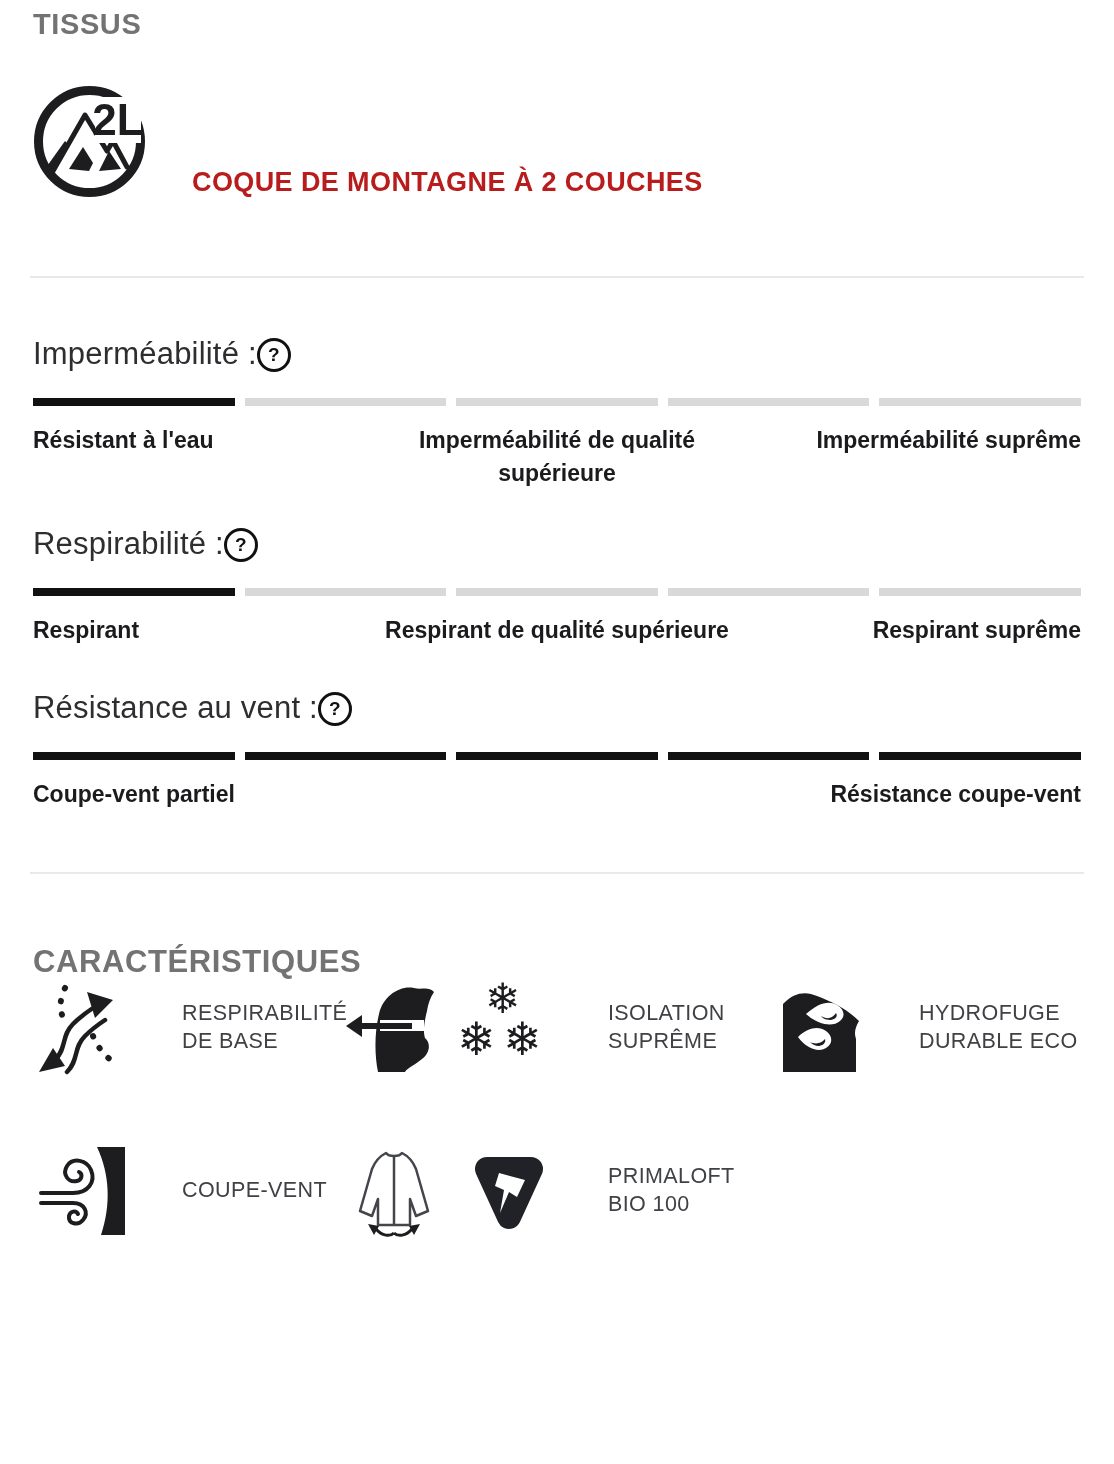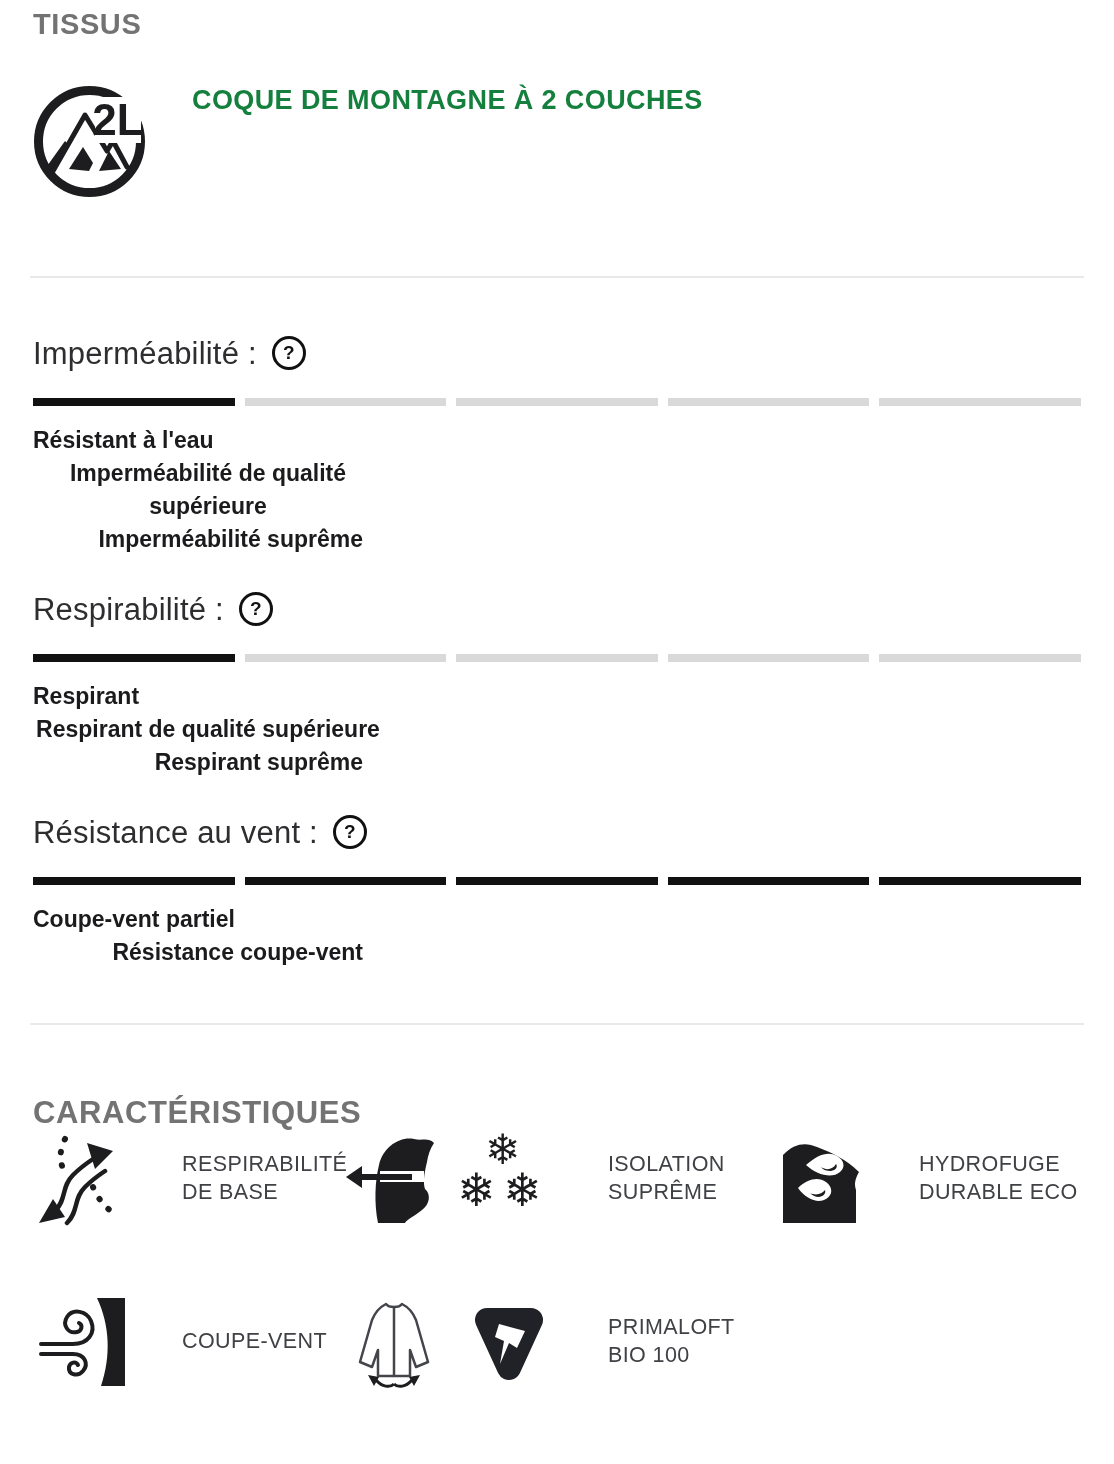--- a/index.html
+++ b/index.html
@@ -5,47 +5,47 @@
   html,body { margin:0; padding:0; background:#fff; }
   body {
     width:1114px; height:1464px; overflow:hidden; position:relative;
     font-family:"Liberation Sans", sans-serif; color:#1d1d1f;
     -webkit-font-smoothing:antialiased;
   }
   .page { padding:8px 33px 0 33px; }
 
   .section-title { font-size:29px; font-weight:700; letter-spacing:0.6px; margin:0; color:#737373; }
 
-  .fabric-row { margin-top:44px; display:flex; align-items:flex-start; gap:46px; }
+  .fabric-row { margin-top:44px; display:flex; align-items:flex-end; gap:46px; }
   .badge-wrap { width:113px; height:113px; flex:0 0 113px; }
   .badge-wrap svg { display:block; width:113px; height:113px; }
-  .fabric-name { font-size:27px; font-weight:700; letter-spacing:0.4px; color:#15803d; }
+  .fabric-name { font-size:27px; font-weight:700; letter-spacing:0.4px; color:#b91c1c; }
 
   hr.divider { border:0; border-top:2px solid #e9e9e9; margin:0 -3px; }
   hr.divider-1 { margin-top:78px; }
   hr.divider-2 { margin-top:54px; }
 
-  .rating-head { display:flex; align-items:flex-start; gap:15px; }
+  .rating-head { display:flex; align-items:flex-end; }
   .rating-head-1 { margin-top:58px; }
   .rating-head-n { margin-top:36px; }
   .rating-label { font-size:31px; font-weight:400; color:#2e2e31; letter-spacing:0.2px; }
   .help-circle {
     width:34px; height:34px; box-sizing:border-box; border:3.5px solid #111;
     border-radius:50%; display:flex; align-items:center; justify-content:center;
     font-size:19px; font-weight:700; color:#111; cursor:pointer; user-select:none;
   }
 
   .scale-bar { margin-top:26px; display:flex; gap:10px; }
   .seg { height:8px; flex:1 1 0; }
   .seg-filled { background:#111; }
   .seg-empty { background:#d9d9d9; }
 
   .scale-labels {
     margin-top:18px; display:flex; justify-content:space-between; align-items:flex-start;
-    font-size:23px; font-weight:700; line-height:33px; color:#1b1b1d; min-height:40px;flex-direction:column;
+    font-size:23px; font-weight:700; line-height:33px; color:#1b1b1d; min-height:40px;
   }
   .sl-left  { width:330px; text-align:left; }
   .sl-center{ width:350px; text-align:center; }
   .sl-right { width:330px; text-align:right; }
 
   .features-title { margin-top:70px; font-size:31px; }
   .features-grid {
     display:grid; grid-template-columns:1fr 1fr 1fr 1fr;
     row-gap:68px; column-gap:0;
   }

